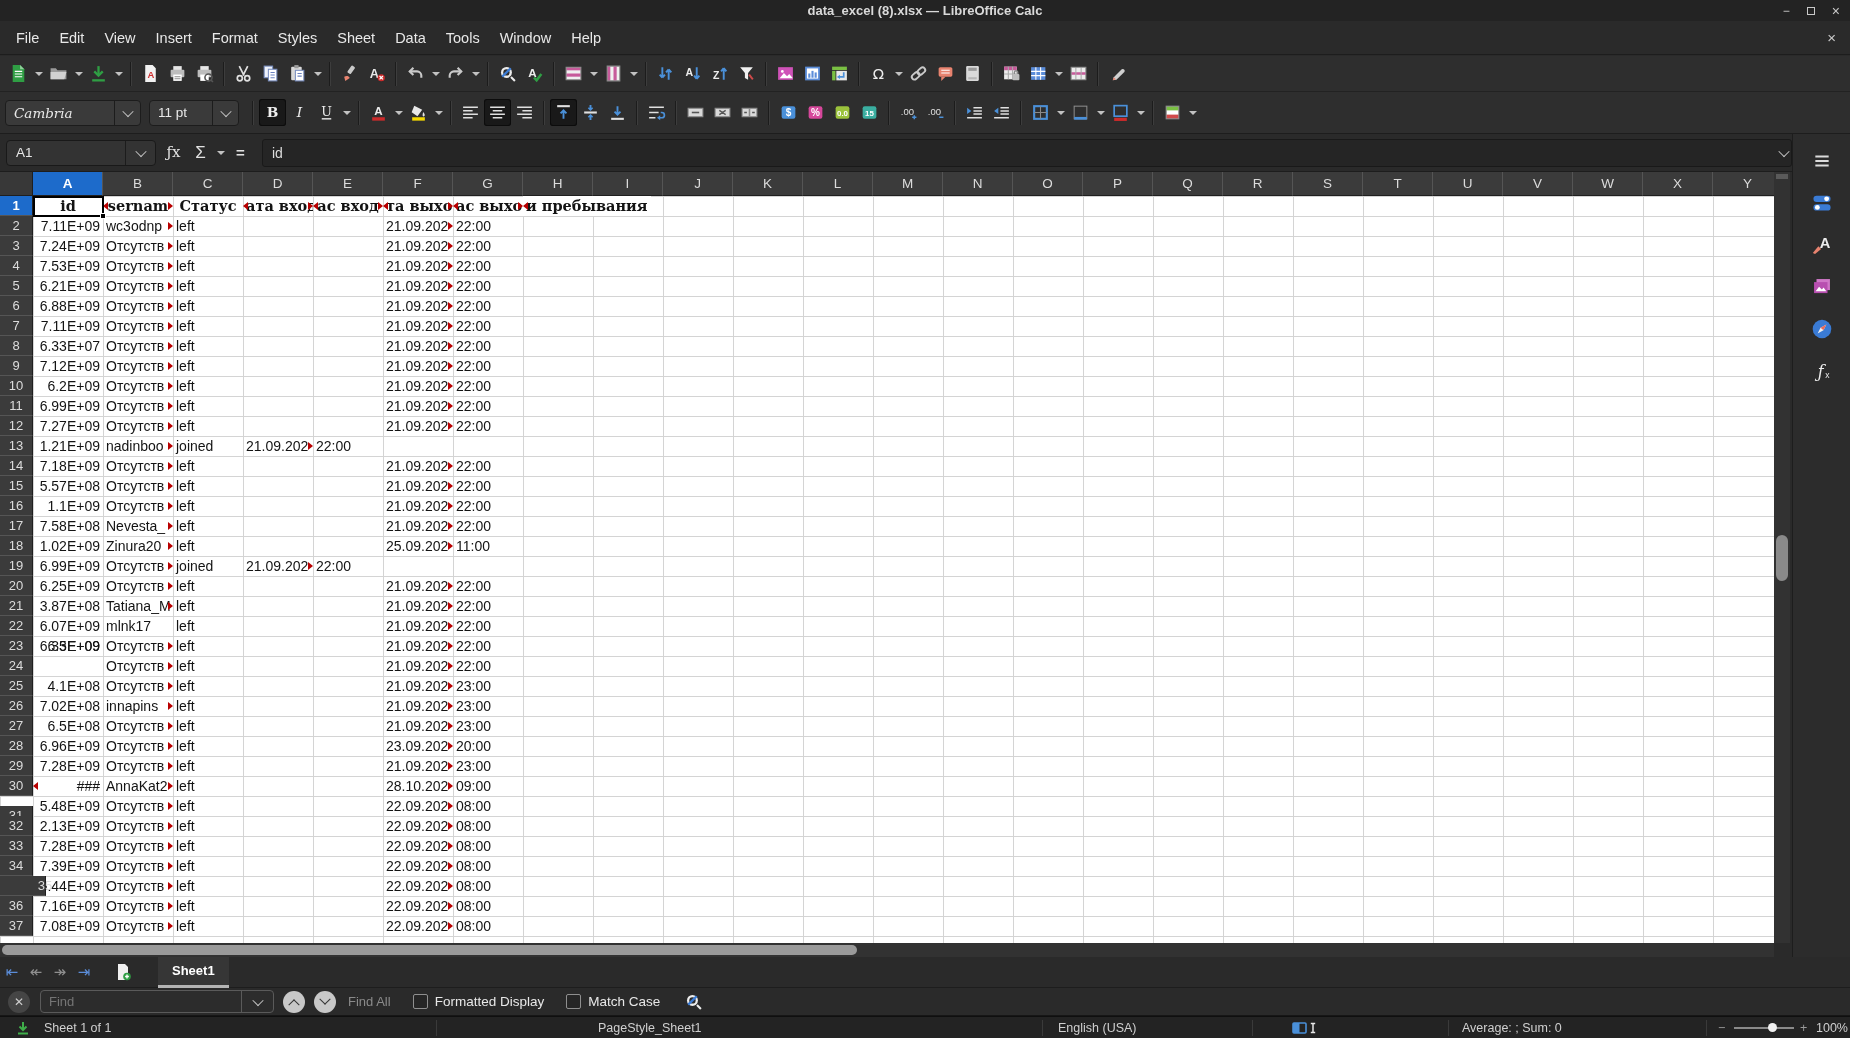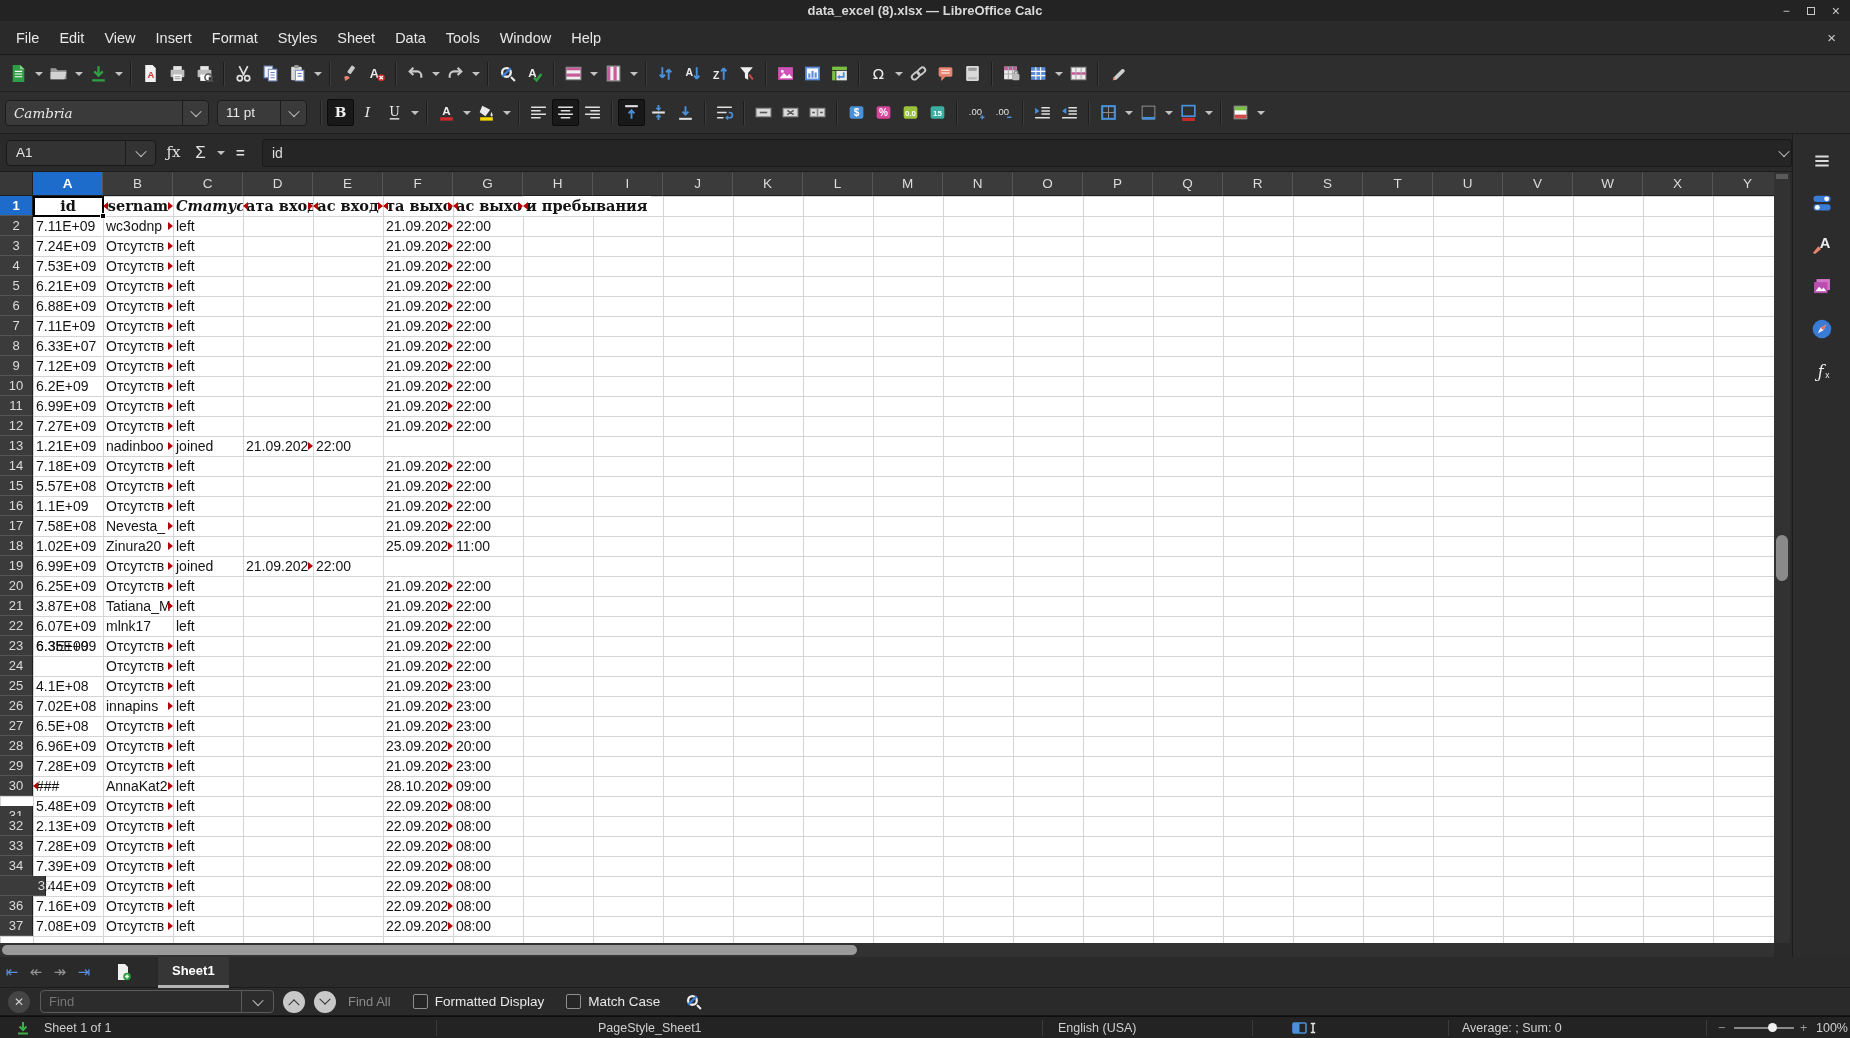--- a/index.html
+++ b/index.html
@@ -34,21 +34,21 @@
   .dda{width:0;height:0;border-left:4px solid transparent;border-right:4px solid transparent;
        border-top:4px solid #c2c2c2;}
   .tsep{width:2px;height:24px;margin:0 5px;background:#1c1c1c;border-right:1px solid #3d3d3d;flex:0 0 auto;}
   .glyph{font-size:15px;color:#e2e2e2;line-height:1;}
   .combo{height:26px;background:#3a3a3a;border:1px solid #1c1c1c;border-radius:4px;
          display:flex;align-items:center;margin-right:8px;}
   .combo .cval{padding:0 8px;font-size:13.5px;color:#e8e8e8;flex:1;white-space:nowrap;overflow:hidden;}
   .combo .cdd{width:26px;height:100%;border-left:1px solid #1c1c1c;display:flex;align-items:center;justify-content:center;}
   .chev{width:8px;height:8px;border-right:1.6px solid #c2c2c2;border-bottom:1.6px solid #c2c2c2;
         transform:rotate(45deg) translate(-1px,-1px);}
-  .font-name-combo{width:204px;}
+  .font-name-combo{width:136px;}
   .font-name-combo .cval{font-family:"DejaVu Serif",serif;font-style:italic;}
   .font-size-combo{width:90px;}
 
   
   .formulabar{position:absolute;left:0;top:134px;width:1798px;height:38px;background:#2a2a2a;
               display:flex;align-items:center;padding:0 6px;border-bottom:1px solid #1d1d1d;}
   .namebox{width:150px;height:26px;background:#333;border:1px solid #191919;border-radius:4px;
            display:flex;align-items:center;}
   .namebox .nval{flex:1;padding:0 9px;font-size:13.5px;color:#e6e6e6;}
   .namebox .cdd{width:30px;height:100%;border-left:1px solid #1c1c1c;display:flex;align-items:center;justify-content:center;}
@@ -69,21 +69,21 @@
           font-size:13px;display:flex;align-items:center;justify-content:center;
           border-bottom:1px solid #555;border-right:1px solid #1f1f1f;}
   .rowhdr.sel{background:#1d6bcb;color:#fff;font-weight:700;}
   .cells{position:absolute;left:0;top:24px;width:1783px;height:747px;
          background-image:
            repeating-linear-gradient(to right,#d4d4d4 0 1px,transparent 1px 70px),
            repeating-linear-gradient(to bottom,#d4d4d4 0 1px,transparent 1px 20px);
          background-position:33px 0,0 0;}
   .cell{position:absolute;height:20px;width:70px;line-height:20px;font-size:14px;color:#131313;
         padding:0 3px;white-space:nowrap;overflow:hidden;}
-  .cell.num{text-align:left;}
+  .cell.num{text-align:right;}
   .cell.hdrc{font-family:"DejaVu Serif",serif;font-weight:700;font-size:14.5px;text-align:center;}
   .cell.spill{overflow:visible;background:#fff;z-index:2;width:auto;min-width:70px;}
   .arr-r{position:absolute;right:0;top:6px;width:0;height:0;border-left:5px solid #b80000;
          border-top:4px solid transparent;border-bottom:4px solid transparent;}
   .arr-l{position:absolute;left:0;top:6px;width:0;height:0;border-right:5px solid #b80000;
          border-top:4px solid transparent;border-bottom:4px solid transparent;}
   .active-cell{position:absolute;left:33px;top:24px;width:71px;height:21px;border:2px solid #000;z-index:3;}
   .active-cell .handle{position:absolute;right:-4px;bottom:-4px;width:6px;height:6px;background:#000;border:1px solid #fff;}
 
   
@@ -694,21 +694,21 @@
         <div class="colhdr" style="left: 1363px;">T</div>
         <div class="colhdr" style="left: 1433px;">U</div>
         <div class="colhdr" style="left: 1503px;">V</div>
         <div class="colhdr" style="left: 1573px;">W</div>
         <div class="colhdr" style="left: 1643px;">X</div>
         <div class="colhdr" style="left: 1713px;">Y</div>
       </div>
     <div class="cells" id="cells">
         <div class="cell hdrc" style="left: 33px; top: 0px;"><span>id</span></div>
         <div class="cell hdrc" style="left: 103px; top: 0px;"><span>sernam</span><span class="arr-r"></span><span class="arr-l"></span></div>
-        <div class="cell hdrc" style="left: 173px; top: 0px; font-style: italic;"><span>Статус</span></div>
+        <div class="cell hdrc" style="left: 173px; top: 0px;"><span>Статус</span></div>
         <div class="cell hdrc" style="left: 243px; top: 0px;"><span>ата вход</span><span class="arr-r"></span><span class="arr-l"></span></div>
         <div class="cell hdrc" style="left: 313px; top: 0px;"><span>ас вход</span><span class="arr-r"></span><span class="arr-l"></span></div>
         <div class="cell hdrc" style="left: 383px; top: 0px;"><span>та выхо</span><span class="arr-r"></span><span class="arr-l"></span></div>
         <div class="cell hdrc" style="left: 453px; top: 0px;"><span>ас выхо</span><span class="arr-r"></span><span class="arr-l"></span></div>
         <div class="cell hdrc spill" style="left: 523px; top: 0px;"><span>и пребывания</span><span class="arr-l"></span></div>
         <div class="cell num" style="left: 33px; top: 20px;"><span>7.11E+09</span></div>
         <div class="cell" style="left: 103px; top: 20px;"><span>wc3odnp</span><span class="arr-r"></span></div>
         <div class="cell" style="left: 173px; top: 20px;"><span>left</span></div>
         <div class="cell" style="left: 383px; top: 20px;"><span>21.09.202</span><span class="arr-r"></span></div>
         <div class="cell" style="left: 453px; top: 20px;"><span>22:00</span></div>

